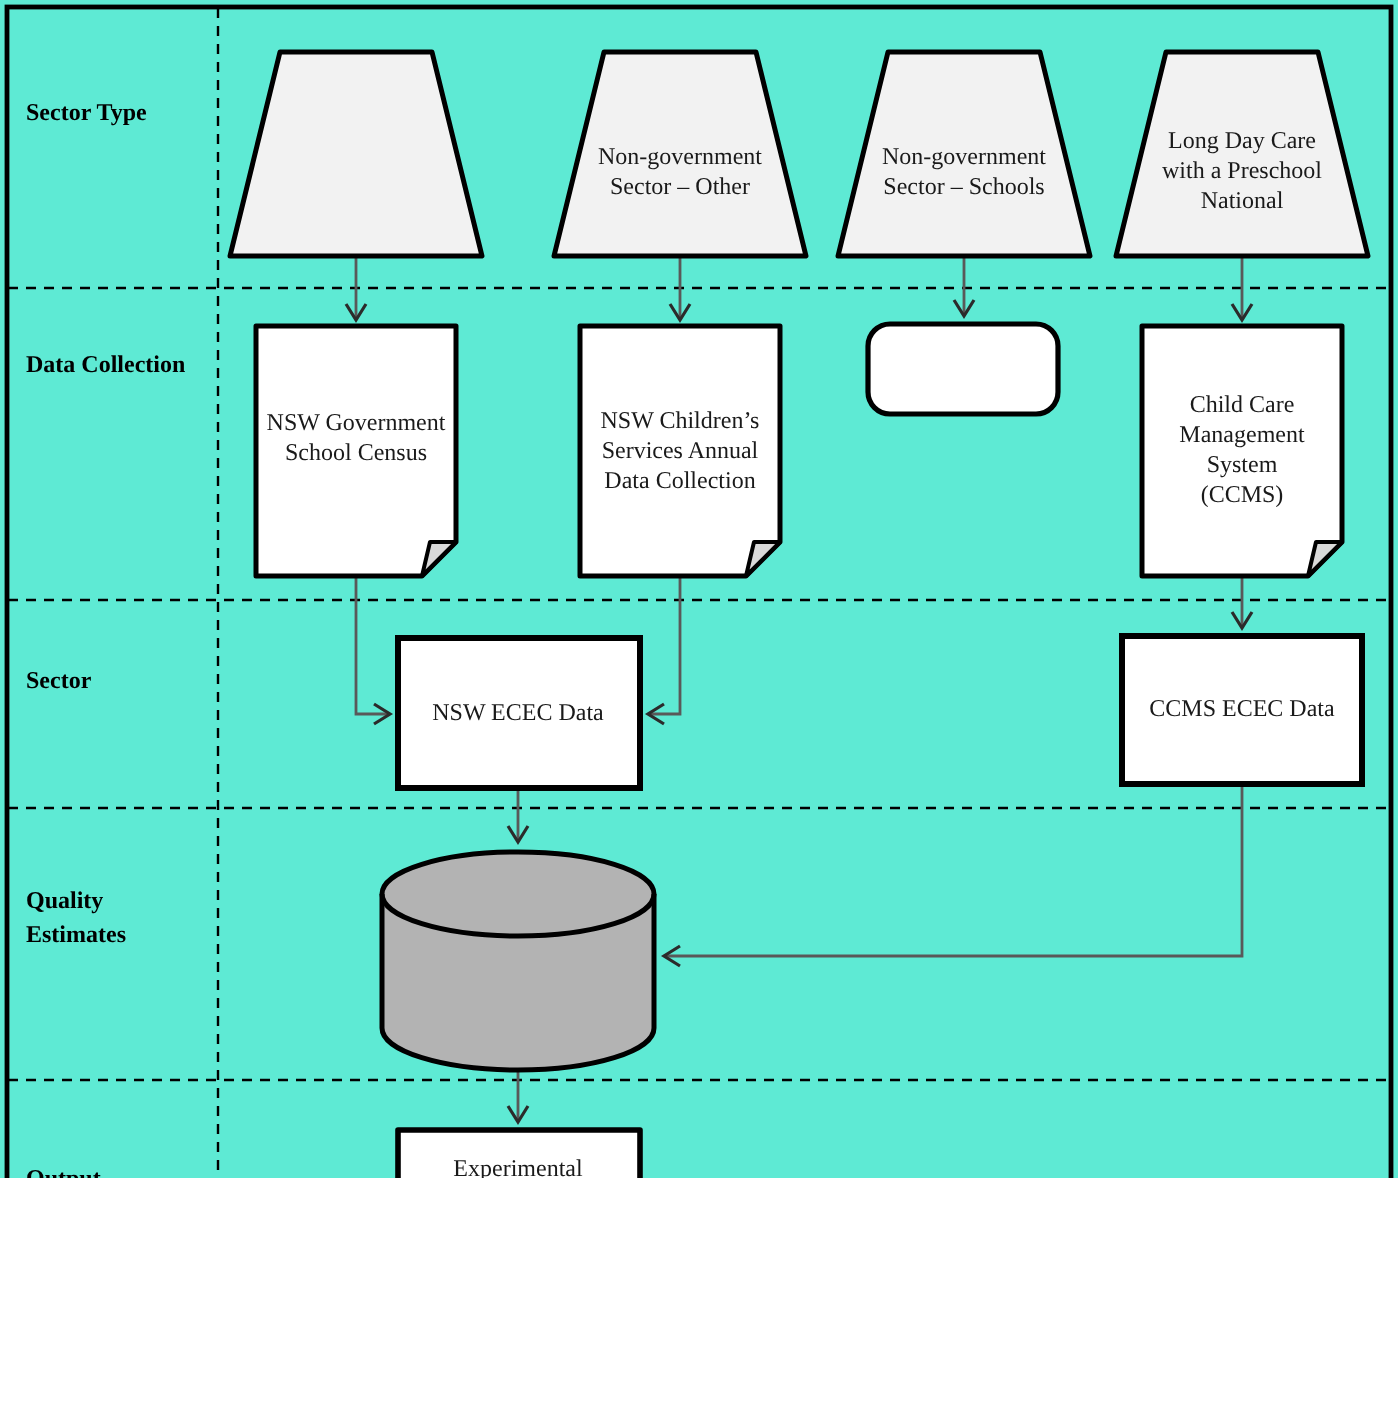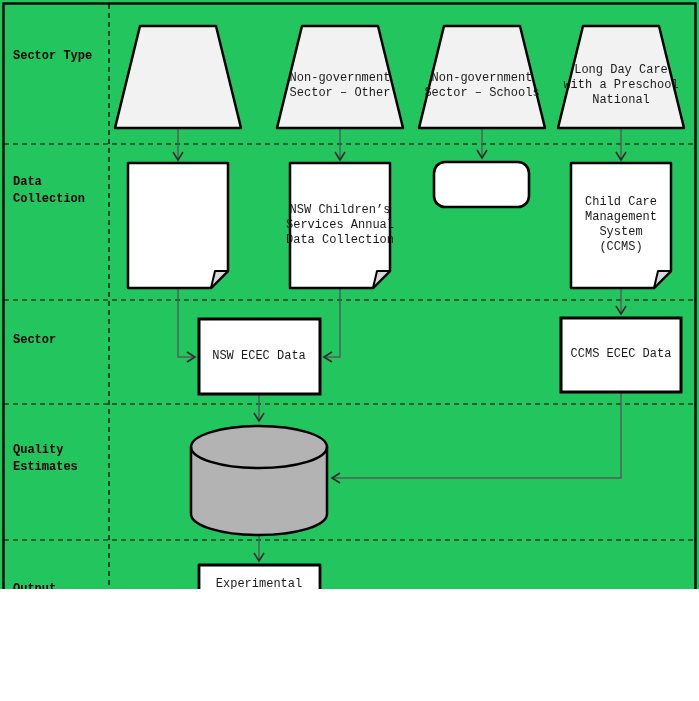--- a/index.html
+++ b/index.html
@@ -1,20 +1,20 @@
 <!DOCTYPE html>
 <html><head>
 <meta charset="utf-8">
 <style>
   html,body{margin:0;padding:0;background:#fff;}
   #stage{
     position:relative;
     width:699px;height:589px;
-    background:#22c55e;
-    font-family:Liberation Mono, monospace;
+    background:#5eead4;
+    font-family:Liberation Serif, serif;
     overflow:hidden;
   }
   #shapes{position:absolute;left:0;top:0;}
   .node-text{
     position:absolute;
     white-space:pre-line;
     text-align:center;
     font-size:12px;
     line-height:15px;
     color:#1a1a1a;
@@ -94,20 +94,22 @@
   <div class="row-label" style="top:581px;width:95px;">Output</div>
 
   <div class="node-text" style="left:280px;top:71px;width:120px;">Non-government
 Sector – Other</div>
   <div class="node-text" style="left:422px;top:71px;width:120px;">Non-government
 Sector – Schools</div>
   <div class="node-text" style="left:561px;top:63px;width:120px;">Long Day Care
 with a Preschool
 National</div>
 
+  <div class="node-text" style="left:126px;top:204px;width:104px;">NSW Government
+School Census</div>
   <div class="node-text" style="left:285px;top:203px;width:110px;">NSW Children’s
 Services Annual
 Data Collection</div>
   <div class="node-text" style="left:573px;top:195px;width:96px;">Child Care
 Management
 System
 (CCMS)</div>
 
   <div class="node-text" style="left:204px;top:349px;width:110px;">NSW ECEC Data</div>
   <div class="node-text" style="left:565px;top:347px;width:112px;">CCMS ECEC Data</div>

